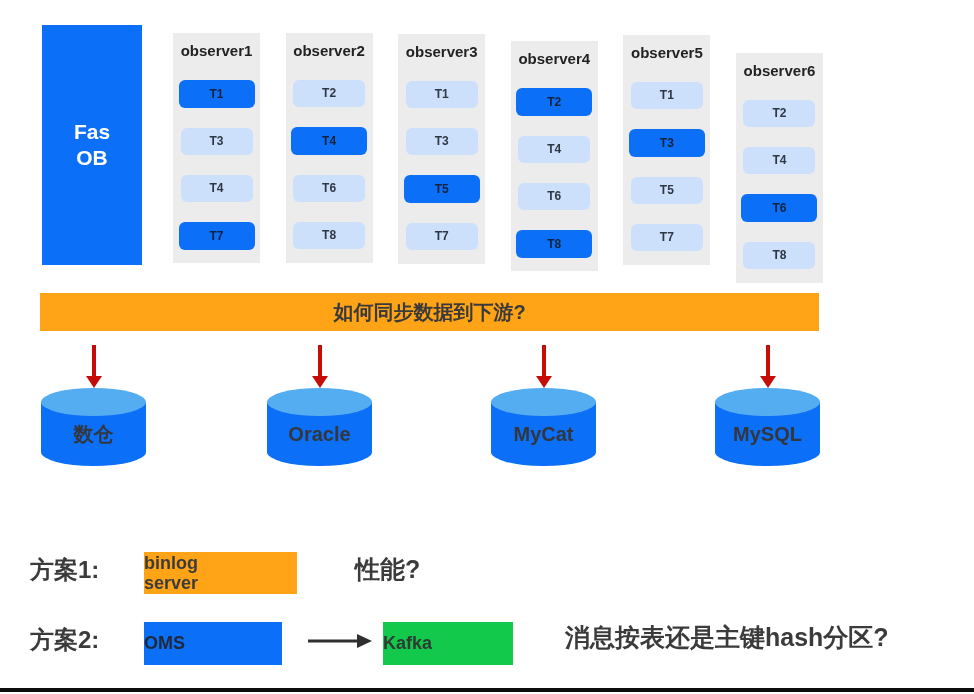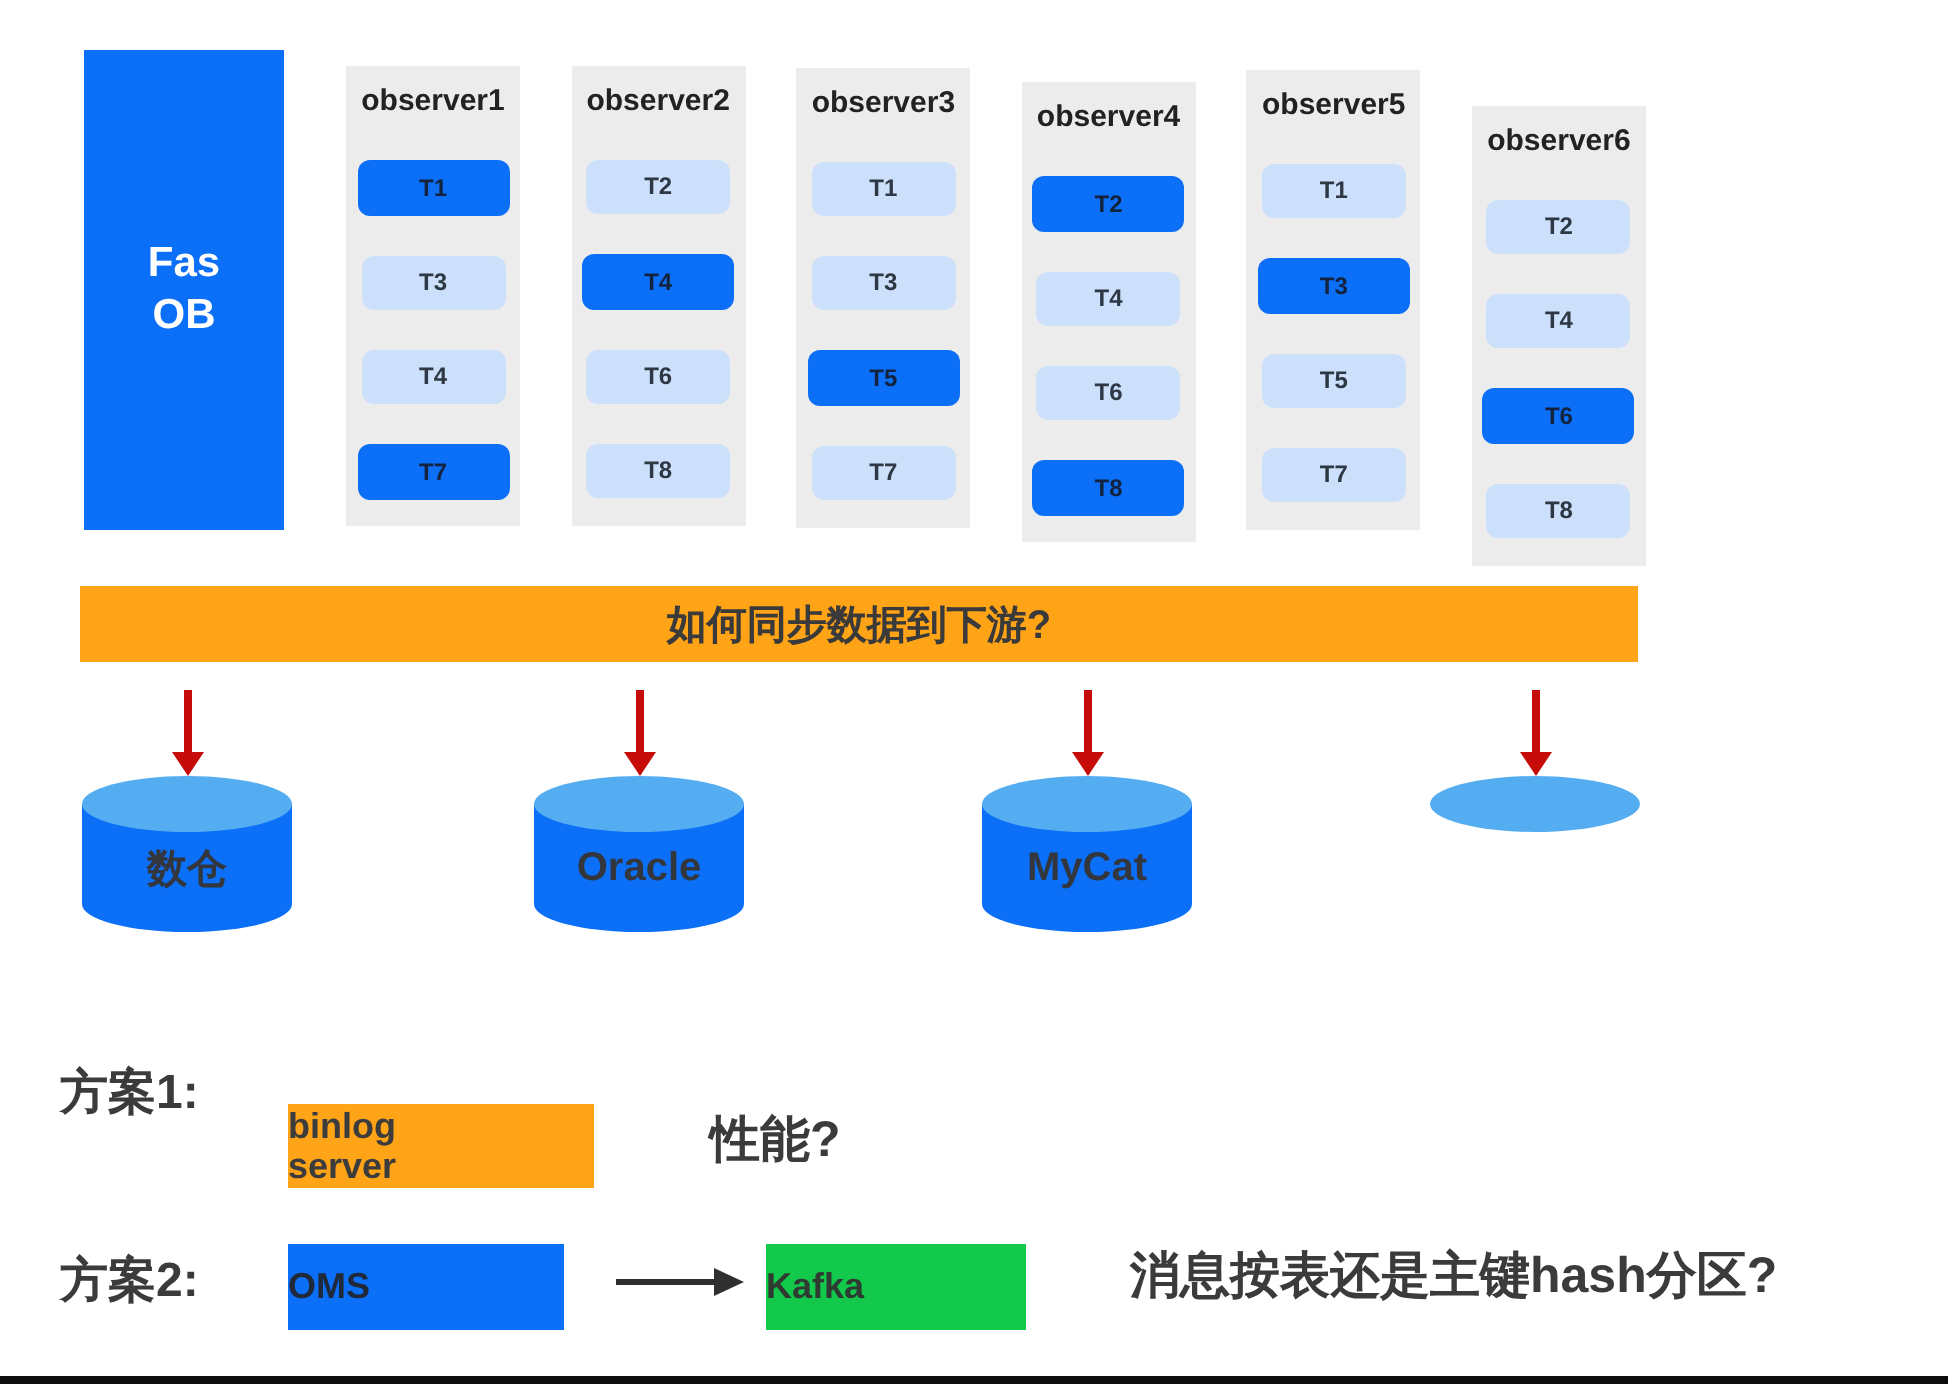--- a/index.html
+++ b/index.html
@@ -54,21 +54,21 @@
   .cyl-top{position:absolute;left:0;top:0;width:105px;height:28px;border-radius:50%;background:var(--cylinder-top,#55adf1);z-index:2;}
   .cyl-body{
     position:absolute;left:0;top:14px;width:105px;height:64px;
     background:var(--blue,#0c6ff7);
     border-radius:0 0 52px 52px / 0 0 14px 14px;
     display:flex;align-items:center;justify-content:center;z-index:1;
   }
   .cyl-body span{font-weight:bold;font-size:20px;color:#33373d;}
   
   .plan-label{position:absolute;left:30px;font-weight:bold;font-size:24px;color:#3b3b3b;}
-  #plan1-label{top:530px;}
+  #plan1-label{top:554px;}
   #plan2-label{top:624px;}
   .sol-box{
     position:absolute;display:flex;flex-direction:column;align-items:flex-start;justify-content:center;
     font-weight:bold;color:#3c3c3c;
   }
   .binlog-box{left:144px;top:552px;width:153px;height:42px;background:var(--orange,#ffa317);font-size:18px;line-height:20px;}
   .oms-box{left:144px;top:622px;width:138px;height:43px;background:var(--blue,#0c6ff7);font-size:18px;color:#20293a;}
   .kafka-box{left:383px;top:622px;width:130px;height:43px;background:var(--green,#12c94b);font-size:18px;color:#2f3a33;}
   .question{position:absolute;font-weight:bold;color:#3b3b3b;}
   #q1{left:355px;top:553px;font-size:25px;}
@@ -158,20 +158,23 @@
         <div class="cyl-top"></div>
         <div class="cyl-body">
           <span>MyCat</span>
         </div>
       </div>
     </div>
     <div class="ds-group" style="left: 715px;">
       <div class="down-arrow"></div>
       <div class="cyl">
         <div class="cyl-top"></div>
+        <div class="cyl-body">
+          <span>MySQL</span>
+        </div>
       </div>
     </div>
   </div>
 
 <div id="plan1-label" class="plan-label">方案1:</div>
 <div class="sol-box binlog-box">
   <span>binlog</span>
   <span>server</span>
 </div>
 <div id="q1" class="question">性能?</div>

